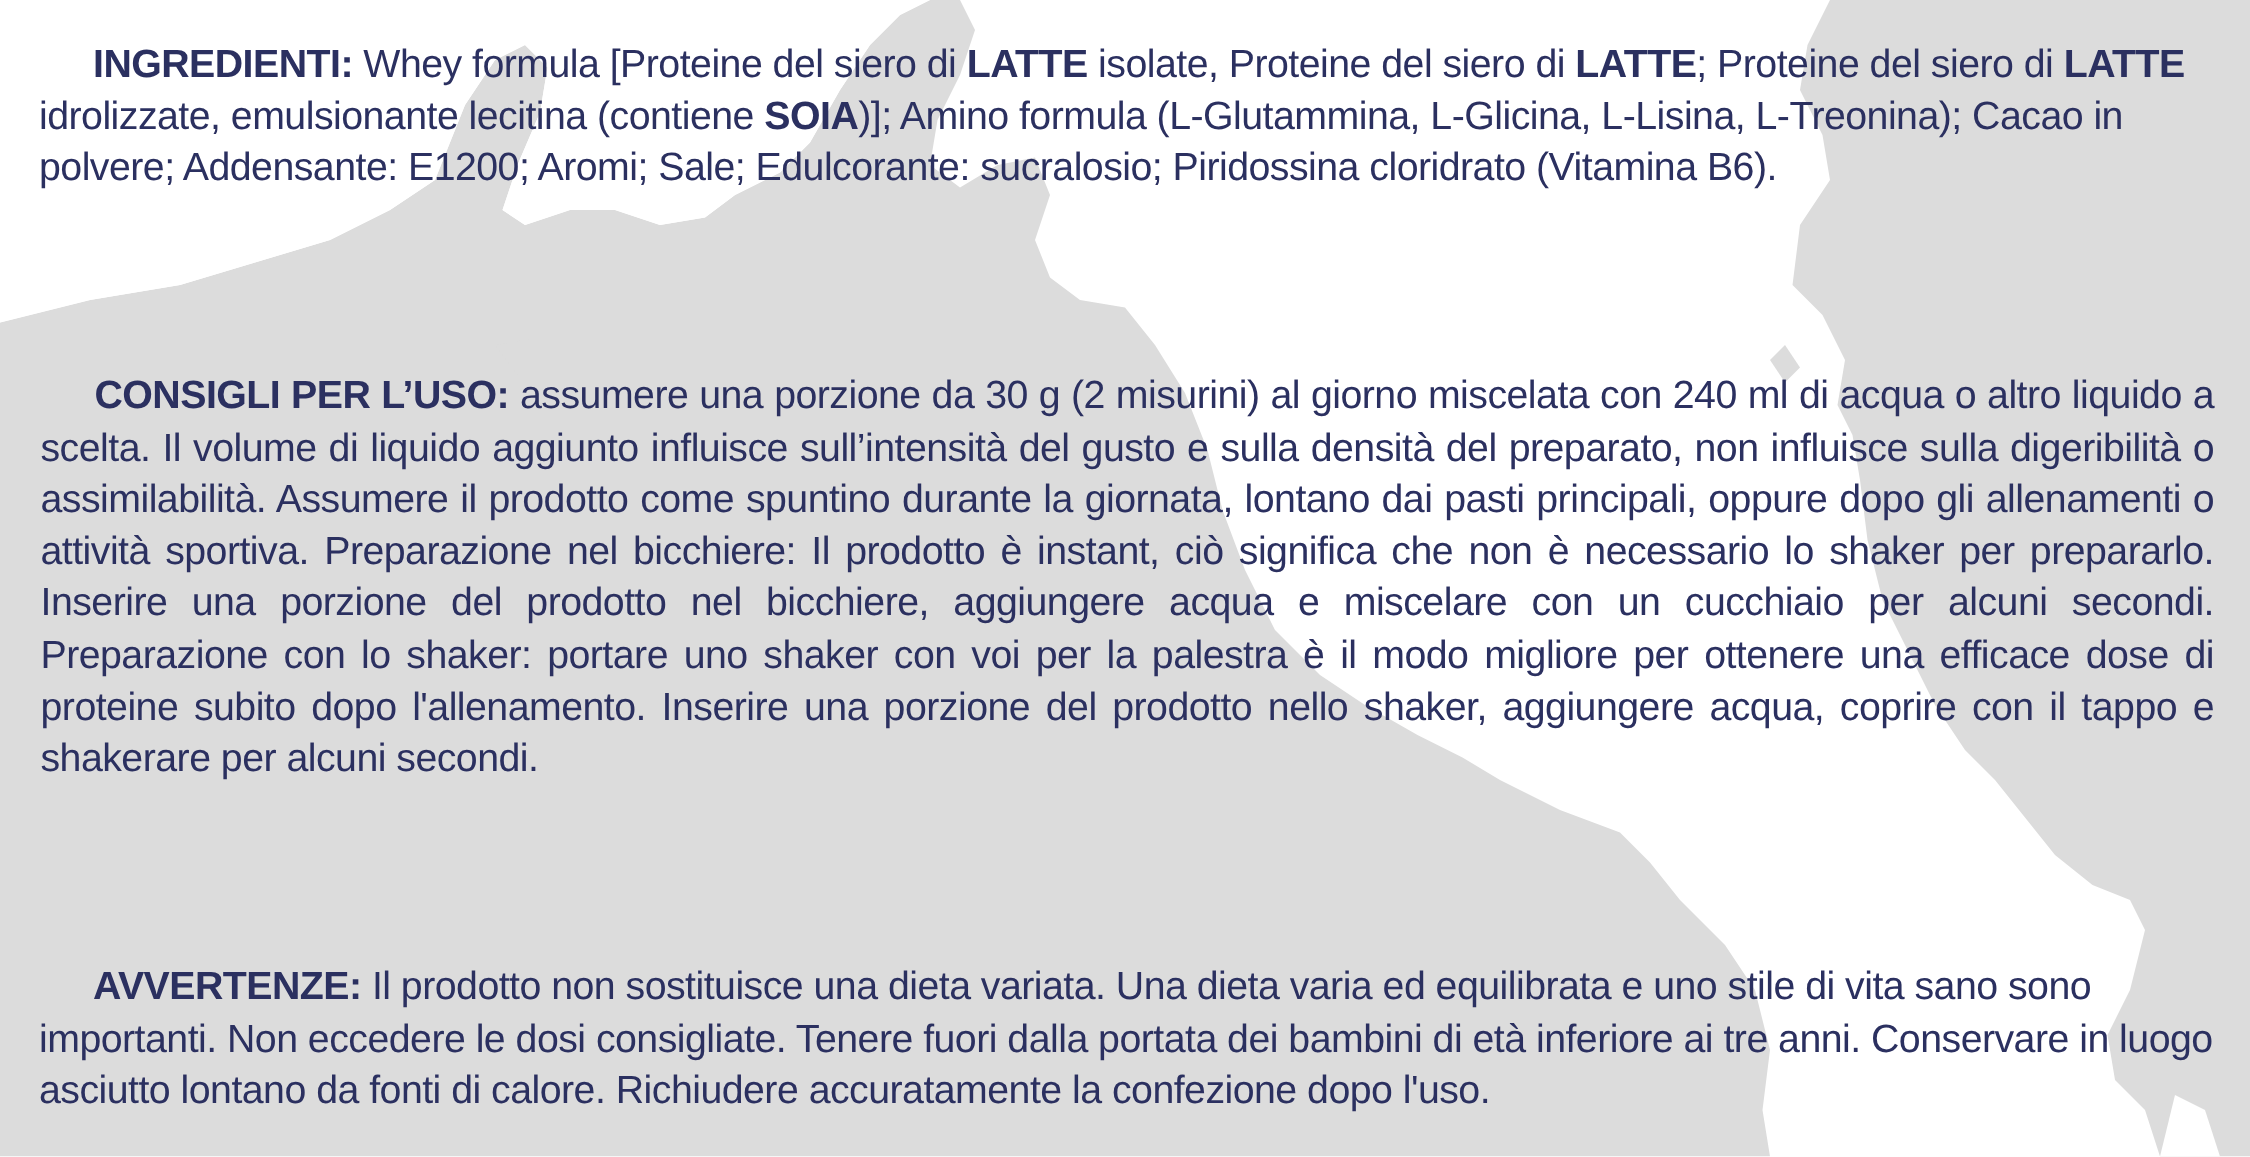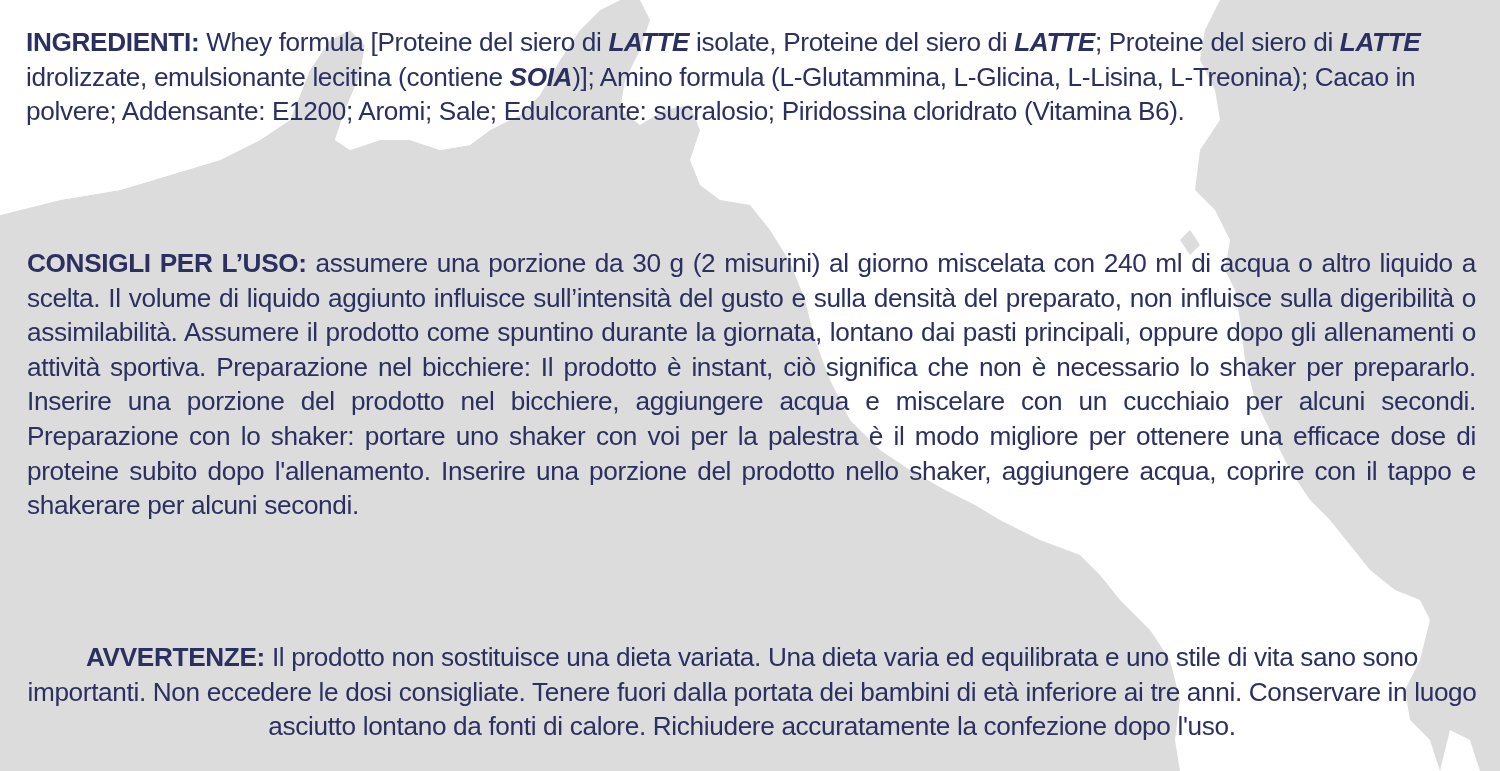--- a/index.html
+++ b/index.html
@@ -8,25 +8,25 @@
     background:#ffffff;
     font-family:"Liberation Sans", sans-serif;
     color:#2b3060;
   }
   .bg { position:absolute; left:0; top:0; width:1500px; height:771px; z-index:0; }
   .section {
     position:absolute; z-index:1;
     font-size:26.2px; line-height:34.6px;
     letter-spacing:-0.35px;
   }
-  .section .em { font-weight:bold; font-style:italic; }
+  .section .em { font-weight:bold; }
   #ingredienti { left:26px; top:25px; width:1452px; }
   #consigli { left:27px; top:246px; width:1449px; text-align:justify; }
-  #avvertenze { left:26px; top:640px; width:1452px;text-align:center; }
-  .heading { font-weight:bold; }
+  #avvertenze { left:26px; top:640px; width:1452px; }
+  .heading { font-weight:bold;margin-left:36px; }
 </style>
 </head>
 <body>
 
 <svg class="bg" viewBox="0 0 1500 771" xmlns="http://www.w3.org/2000/svg">
   <g fill="#dcdcdc">
 
     <path d="M0 215 L60 200 L120 190 L170 175 L220 160 L260 140 L290 120 L300 95 L310 70 L330 40 L350 30 L365 45 L360 75 L345 110 L335 140 L350 150 L380 140 L410 140 L440 150 L470 145 L490 130 L520 115 L540 95 L560 60 L580 30 L600 10 L620 0 L640 0 L650 20 L640 50 L625 80 L620 110 L640 125 L665 110 L690 105 L700 130 L690 160 L700 185 L720 200 L750 205 L770 230 L790 262 L805 300 L815 340 L830 380 L850 420 L880 450 L910 470 L945 490 L975 505 L1000 520 L1040 540 L1080 555 L1100 575 L1120 600 L1150 630 L1170 660 L1180 700 L1175 740 L1180 771 L0 771 Z"></path>
 
     <path d="M1220 0 L1500 0 L1500 771 L1440 771 L1430 740 L1410 720 L1405 690 L1420 660 L1430 620 L1420 600 L1395 590 L1370 570 L1350 545 L1330 520 L1310 500 L1290 470 L1270 430 L1255 400 L1245 360 L1240 320 L1235 290 L1225 270 L1230 240 L1215 210 L1195 190 L1200 150 L1220 120 L1215 90 L1200 60 L1205 30 Z"></path>

